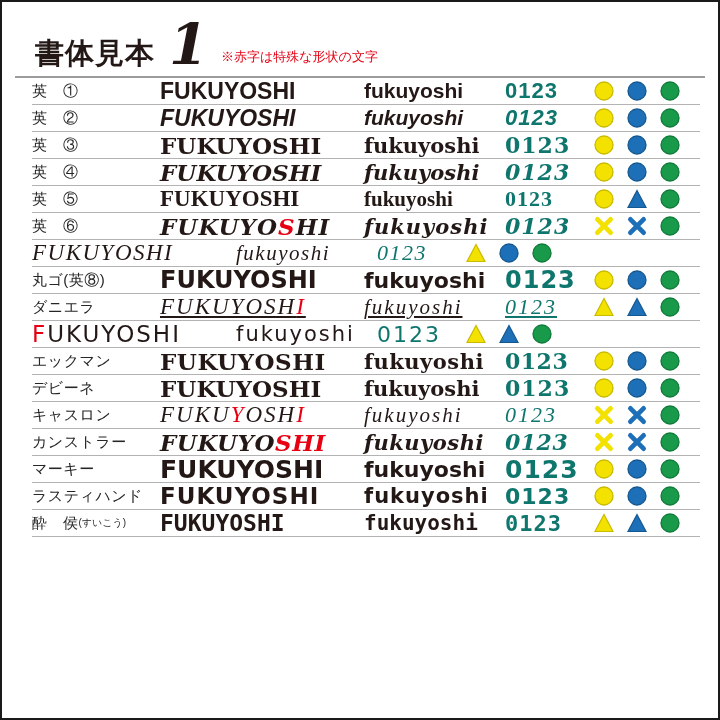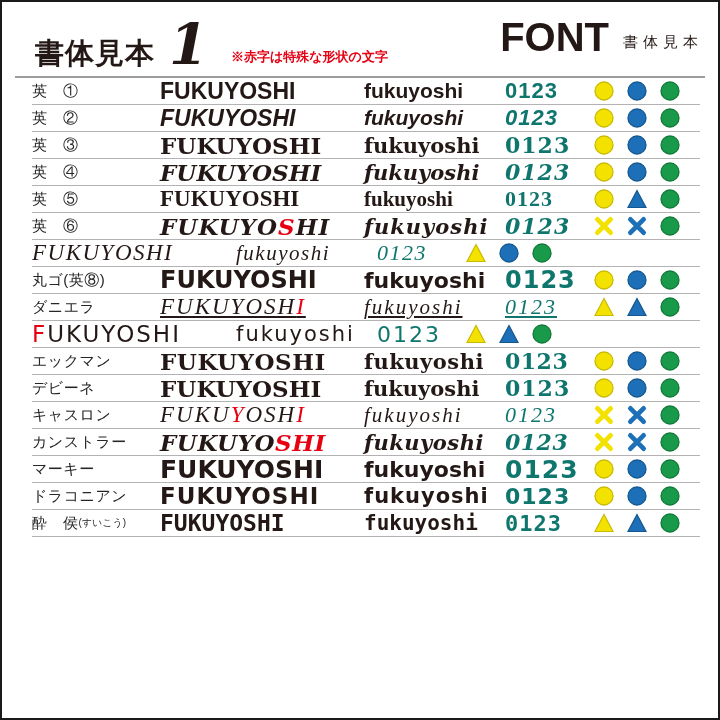--- a/index.html
+++ b/index.html
@@ -26,22 +26,22 @@
     font-size:29px; font-weight:700; color:#231815;
     letter-spacing:1px; line-height:1;
   }
   .h-number {
     font-family:"DejaVu Serif", serif;
     font-style:italic; font-weight:700;
     font-size:56px; line-height:0.82;
     color:#231815; margin-left:14px;
   }
   .h-note {
-    color:#e60012; font-weight:700; font-size:13px;
-    margin-left:23px; padding-bottom:2px;
+    color:#e60012; font-weight:400; font-size:13px;
+    margin-left:13px; padding-bottom:2px;
   }
   .h-right { display:flex; align-items:flex-end; padding-right:2px; padding-bottom:22px; }
   .h-brand {
     font-size:40px; font-weight:700; color:#231815;
     letter-spacing:0px; line-height:0.85;
   }
   .h-sub { font-size:15px; color:#231815; letter-spacing:5px; margin-left:14px; padding-bottom:2px; }
   
   .font-table { margin:0 18px 0 30px; }
   .row {
@@ -82,24 +82,20 @@
 </head>
 <body>
 
 <div class="page">
   <div class="header">
     <div class="h-left">
       <span class="h-title">書体見本</span>
       <span class="h-number">1</span>
       <span class="h-note">※赤字は特殊な形状の文字</span>
     </div>
-    <div class="h-right">
-      <span class="h-brand">FONT</span>
-      <span class="h-sub">書体見本</span>
-    </div>
   </div>
   <div class="font-table">
       <div class="row">
         <div class="cell c-label">英　①</div>
         <div class="cell c-upper f-gothic">
           <span>FUKUYOSHI</span>
         </div>
         <div class="cell c-lower f-gothic">fukuyoshi</div>
         <div class="cell c-digits f-gothic">0123</div>
         <div class="cell c-marks">
@@ -386,21 +382,21 @@
           </svg>
           <svg width="20" height="20" viewBox="0 0 20 20">
             <circle cx="10" cy="10" r="9" fill="#1d6fb8" stroke="#15588f" stroke-width="1.3"></circle>
           </svg>
           <svg width="20" height="20" viewBox="0 0 20 20">
             <circle cx="10" cy="10" r="9" fill="#189a4a" stroke="#107a39" stroke-width="1.3"></circle>
           </svg>
         </div>
       </div>
       <div class="row">
-        <div class="cell c-label">ドラコニアン</div>
+        <div class="cell c-label">ラスティハンド</div>
         <div class="cell c-upper f-rusty">
           <span>FUKUYOSHI</span>
         </div>
         <div class="cell c-lower f-rusty">fukuyoshi</div>
         <div class="cell c-digits f-rusty">0123</div>
         <div class="cell c-marks">
           <svg width="20" height="20" viewBox="0 0 20 20">
             <circle cx="10" cy="10" r="9" fill="#f3e100" stroke="#c9bb00" stroke-width="1.3"></circle>
           </svg>
           <svg width="20" height="20" viewBox="0 0 20 20">

